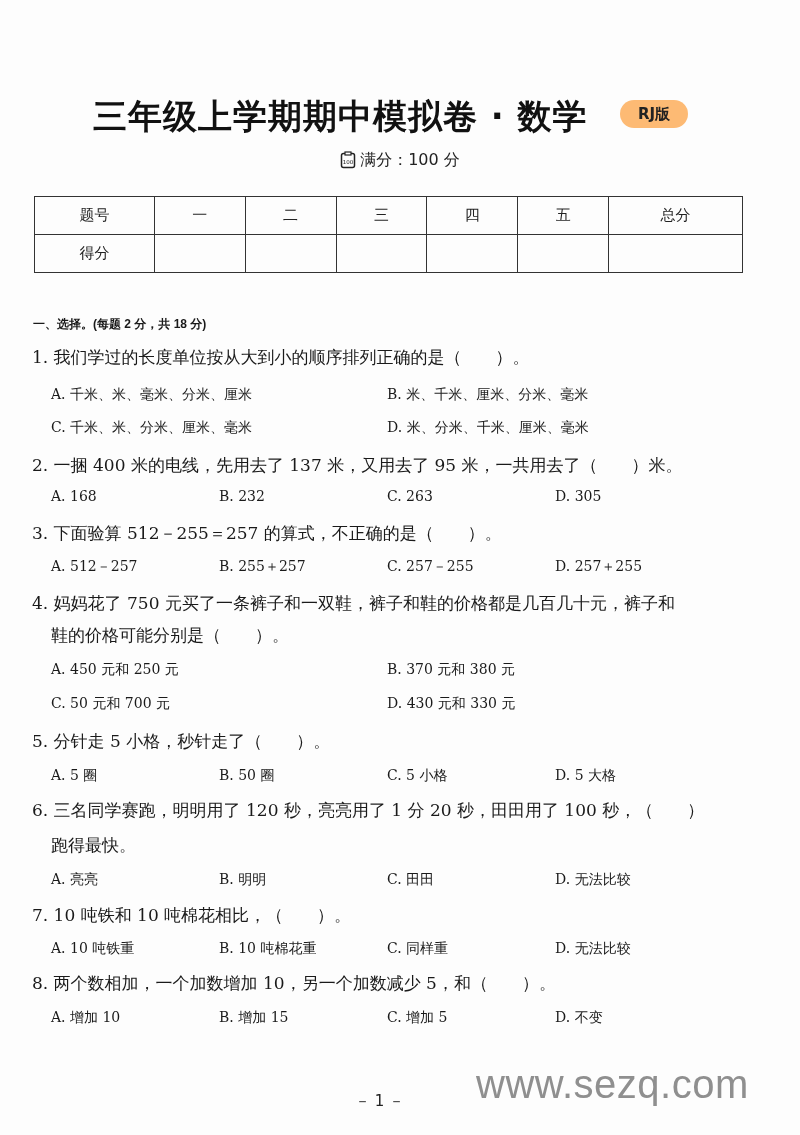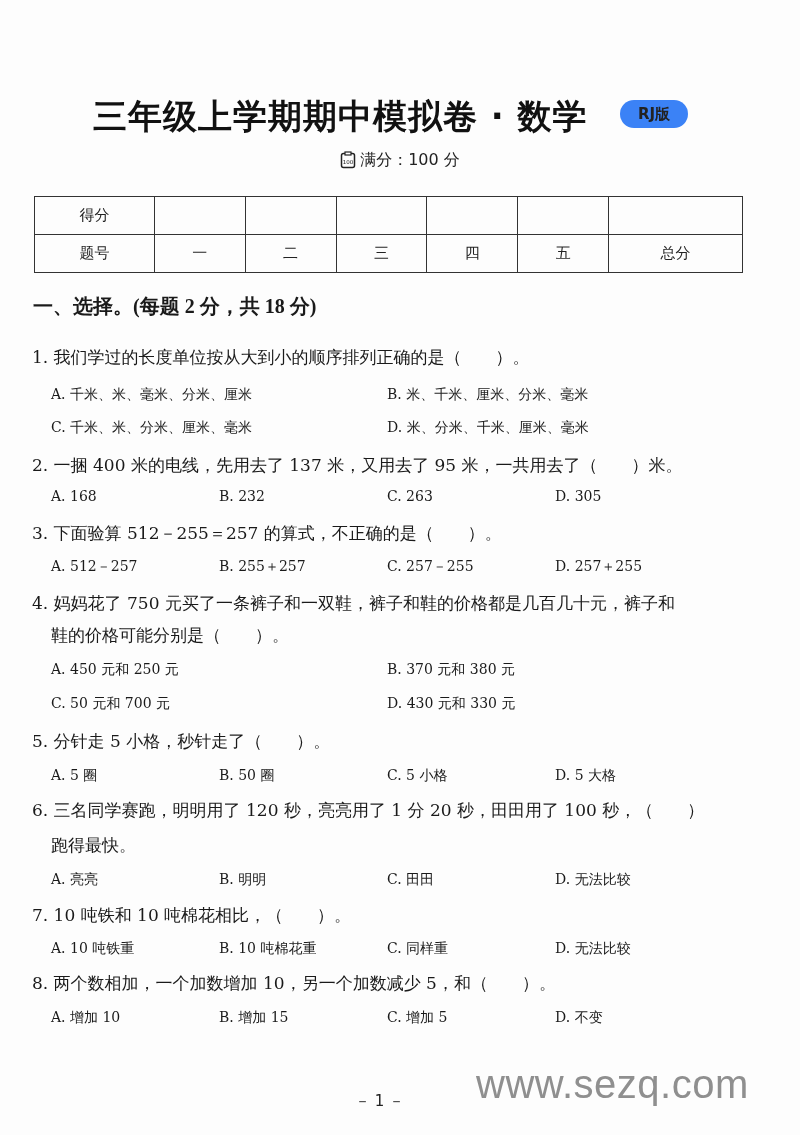--- a/index.html
+++ b/index.html
@@ -13,42 +13,42 @@
     position: absolute; left: 0; top: 92px; width: 800px; height: 50px;
   }
   .title {
     position: absolute; left: 93px; top: 0;
     font-family: "DejaVu Sans", sans-serif; font-weight: 900;
     font-size: 34px; letter-spacing: 1px; color: #111;
     white-space: nowrap; line-height: 48px;
   }
   .badge {
     position: absolute; left: 620px; top: 8px; width: 68px; height: 28px;
-    border-radius: 14px; background: #3b82f6;
+    border-radius: 14px; background: #fdba74;
     font-family: "DejaVu Sans", sans-serif; font-weight: bold; font-size: 15px;
     line-height: 28px; text-align: center; color: #222;
   }
   .subtitle {
     position: absolute; left: 0; width: 800px; top: 148px;
     text-align: center; font-family: "DejaVu Sans", sans-serif;
     font-size: 16px; line-height: 24px; color: #222; white-space: nowrap;
   }
   .subtitle .item { display: inline-flex; align-items: center; margin: 0 8px; }
   .subtitle svg { margin-right: 4px; }
   table.score {
     position: absolute; left: 34px; top: 196px; width: 709px;
     border-collapse: collapse; font-family: "DejaVu Sans", sans-serif;
     font-size: 15px; color: #222;
   }
   table.score td {
     border: 1.5px solid #333; height: 37px; text-align: center; padding: 0;
   }
   .section-head {
-    position: absolute; left: 33px; top: 293px;
-    font-family: Liberation Serif, serif; font-weight: bold; font-size: 20px;
+    position: absolute; left: 33px; top: 316px;
+    font-family: Liberation Sans, sans-serif; font-weight: bold; font-size: 12px;
     white-space: nowrap;
   }
   .q {
     position: absolute; font-size: 17px; white-space: nowrap; line-height: 26px;
   }
   .opt {
     position: absolute; font-size: 14px; white-space: nowrap; line-height: 26px;
   }
   .page-num {
     position: absolute; left: 355px; top: 1092px;
@@ -84,36 +84,36 @@
     <col style="width:120px">
       <col style="width:91px">
       <col style="width:91px">
       <col style="width:91px">
       <col style="width:91px">
       <col style="width:91px">
       <col style="width:134px">
   </colgroup>
   <tbody>
       <tr>
+    <td>题号</td>
+    <td>一</td>
+    <td>二</td>
+    <td>三</td>
+    <td>四</td>
+    <td>五</td>
+    <td>总分</td>
+  </tr>
+  <tr>
     <td>得分</td>
     <td></td>
     <td></td>
     <td></td>
     <td></td>
     <td></td>
     <td></td>
-  </tr>
-  <tr>
-    <td>题号</td>
-    <td>一</td>
-    <td>二</td>
-    <td>三</td>
-    <td>四</td>
-    <td>五</td>
-    <td>总分</td>
   </tr>
 </tbody>
   </table>
 
 <div class="section-head">一、选择。(每题 2 分，共 18 分)</div>
 
 <div class="q" style="left:32px;top:344px;">1. 我们学过的长度单位按从大到小的顺序排列正确的是（　　）。</div>
 <div class="opt" style="left:51px;top:381px;">A. 千米、米、毫米、分米、厘米</div>
 <div class="opt" style="left:387px;top:381px;">B. 米、千米、厘米、分米、毫米</div>
 <div class="opt" style="left:51px;top:414px;">C. 千米、米、分米、厘米、毫米</div>

